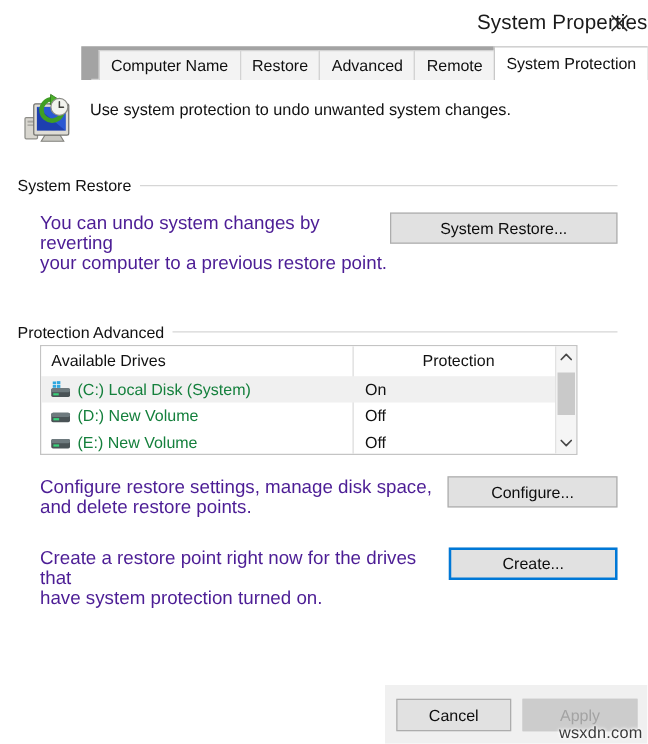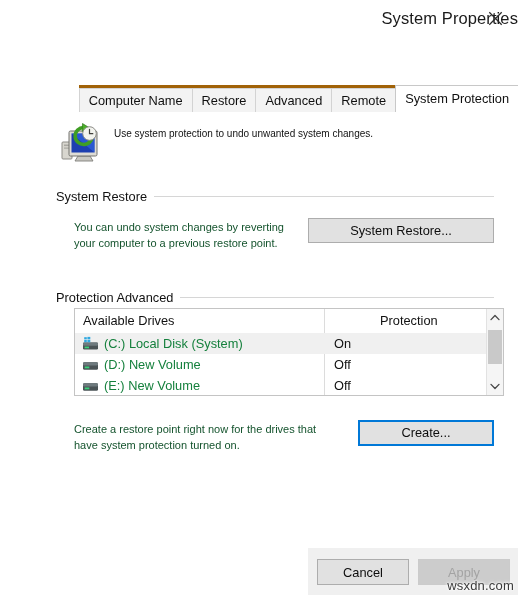--- a/index.html
+++ b/index.html
@@ -54,24 +54,23 @@
     justify-content: center;
     cursor: default;
   }
   .close-btn svg { display: block; }
 
   
   .tabstrip {
     flex: 0 0 27px;
     height: 27px;
     position: relative;
-    background: #a16207;
-    padding-left: 0;
-    box-sizing: border-box;
-    margin-top: 48px;
+    background: #a3a3a3;
+    padding-left: 14px;
+    box-sizing: border-box;
   }
   .tabs {
     display: flex;
     align-items: flex-end;
     height: 27px;
     position: relative;
     z-index: 2;
   }
   .tab {
     height: 24px;
@@ -122,21 +121,21 @@
     height: 52px;
   }
   .banner-icon {
     width: 46px;
     flex: 0 0 46px;
     height: 46px;
     position: relative;
     margin-left: 2px;
   }
   .banner-text {
-    font-size: 10px;
+    font-size: 13px;
     color: #111;
     padding-top: 6px;
     padding-left: 10px;
     white-space: nowrap;
   }
 
   
   .group {
     margin-top: 4px;
   }
@@ -163,23 +162,23 @@
     padding-right: 10px;
   }
 
   
   .row {
     display: flex;
     align-items: flex-start;
     justify-content: space-between;
   }
   .row-text {
-    font-size: 11px;
+    font-size: 15px;
     line-height: 16px;
-    color: #14532d;
+    color: #4c1d95;
     white-space: pre-line;
     padding-top: 1px;
   }
 
   
   .btn {
     background: #e1e1e1;
     border: 1px solid #adadad;
     font-family: "Liberation Sans", sans-serif;
     font-size: 12.8px;
@@ -523,20 +522,27 @@
             <div class="sb-thumb"></div>
           </div>
           <div class="sb-arrow">
             <svg width="10" height="7" viewBox="0 0 10 7" aria-hidden="true">
               <path d="M1 1.4 L5 5.5 L9 1.4" fill="none" stroke="#474747" stroke-width="1.35" stroke-linecap="round" stroke-linejoin="round"></path>
             </svg>
           </div>
         </div>
       </div>
 
+      <div class="group-body" style="margin-top:17px;">
+        <div class="row">
+          <div class="row-text">Configure restore settings, manage disk space,
+and delete restore points.</div>
+          <button class="btn btn-configure">Configure...</button>
+        </div>
+      </div>
 
       <div class="group-body" style="margin-top:24px;">
         <div class="row">
           <div class="row-text">Create a restore point right now for the drives that
 have system protection turned on.</div>
           <button class="btn btn-create default-focus">Create...</button>
         </div>
       </div>
 
     </div>

